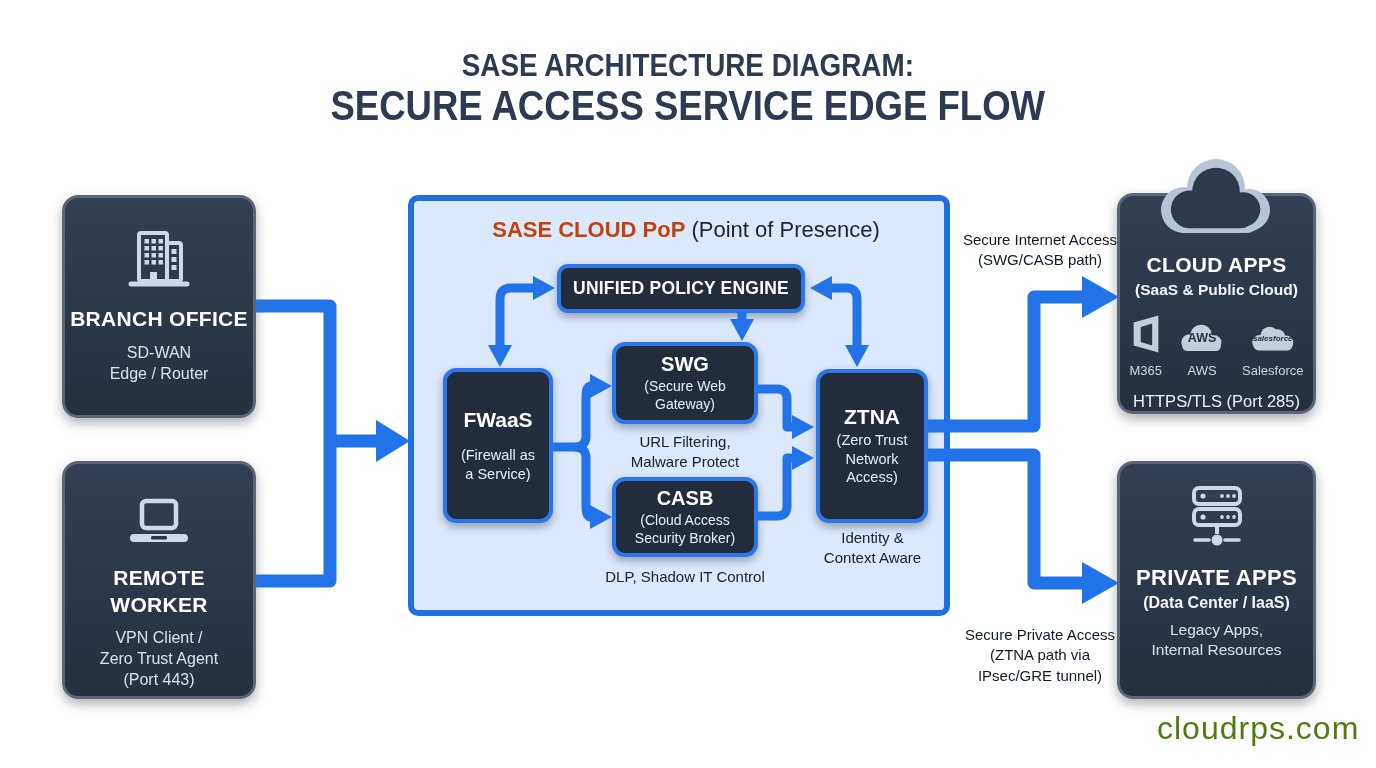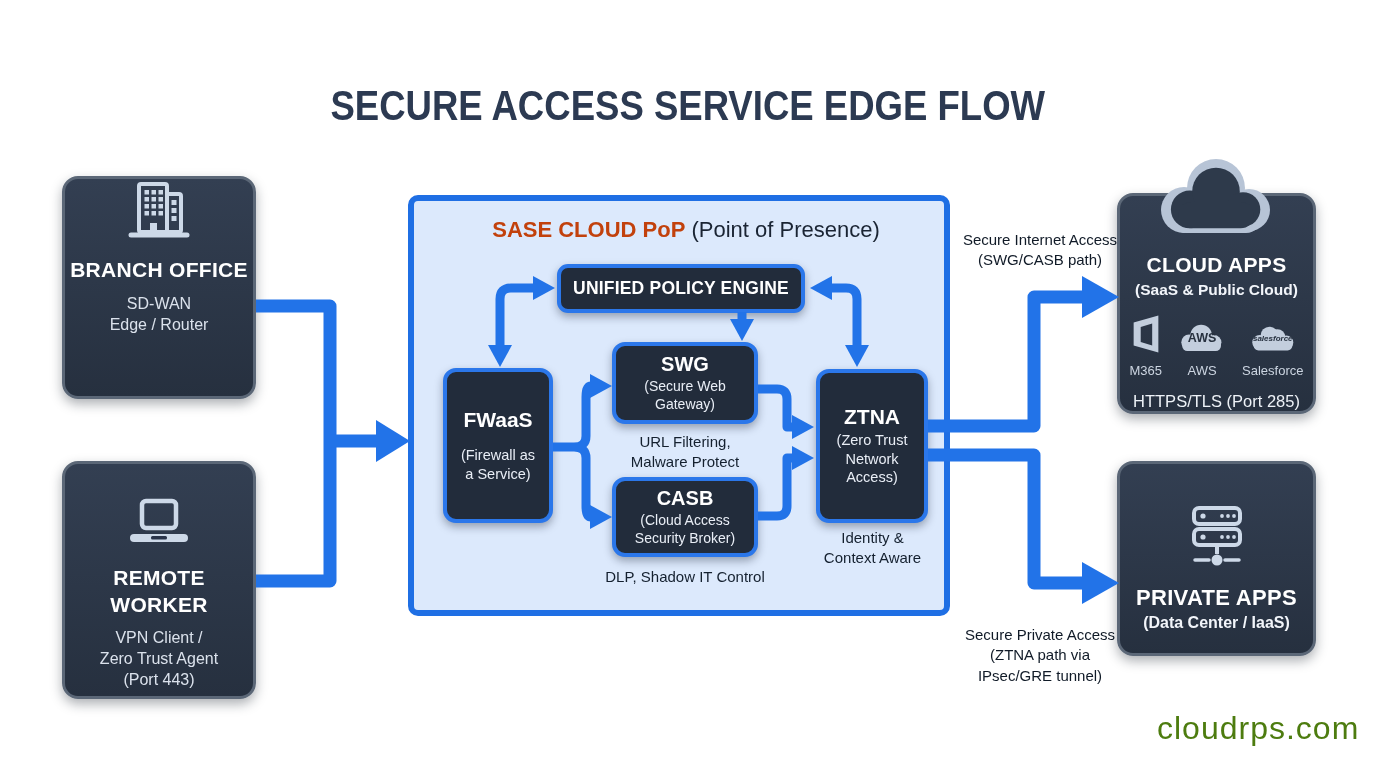--- a/index.html
+++ b/index.html
@@ -56,23 +56,24 @@
   #arrows { position:absolute; left:0; top:0; z-index:4; pointer-events:none; }
 
   .watermark { position:absolute; left:1157px; top:710px; font-size:32px; color:#4d7c0f;
     letter-spacing:1px; white-space:nowrap; }
 </style>
 </head>
 <body>
 
 <div id="page">
 
+  <div class="title-line t1"><span class="squeeze">SASE ARCHITECTURE DIAGRAM:</span></div>
   <div class="title-line t2"><span class="squeeze">SECURE ACCESS SERVICE EDGE FLOW</span></div>
 
-  <div class="dark-card" style="left:62px; top:176px; width:194px; height:223px; ">
+  <div class="dark-card" style="left:62px; top:195px; width:194px; height:223px; padding-top:30px;">
     <span class="icon-wrap">
       <svg width="76" height="64" viewBox="0 0 76 64">
         <g stroke="#cdd9e8" fill="none" stroke-width="4">
           <rect x="18" y="5" width="28" height="48" rx="2"></rect>
           <rect x="46" y="15" width="14" height="38" rx="2"></rect>
         </g>
         <g fill="#cdd9e8">
           <rect x="23.5" y="11" width="4.5" height="4.5"></rect>
             <rect x="30.5" y="11" width="4.5" height="4.5"></rect>
             <rect x="37.5" y="11" width="4.5" height="4.5"></rect>
@@ -235,21 +236,21 @@
       </g>
       <g fill="#2e3a4b" transform="translate(66,54) scale(0.82) translate(-66,-54)">
         <circle cx="34" cy="57" r="23"></circle>
           <circle cx="66" cy="35" r="29"></circle>
           <circle cx="99" cy="57" r="21"></circle>
         <rect x="20" y="48" width="92" height="32" rx="16"></rect>
       </g>
     </svg>
   </div>
 
-  <div class="dark-card" style="left:1117px; top:461px; width:199px; height:195px; padding-top:40px;">
+  <div class="dark-card" style="left:1117px; top:461px; width:199px; height:238px; padding-top:20px;">
     <span class="icon-wrap">
       <svg width="72" height="66" viewBox="0 0 72 66">
         <g stroke="#cdd9e8" stroke-width="4" fill="none">
           <rect x="13" y="4" width="46" height="16" rx="5"></rect>
           <rect x="13" y="25" width="46" height="16" rx="5"></rect>
         </g>
         <g fill="#cdd9e8">
           <circle cx="22" cy="12" r="2.6"></circle>
             <circle cx="41" cy="12" r="1.9"></circle>
             <circle cx="47" cy="12" r="1.9"></circle>
@@ -259,20 +260,24 @@
             <circle cx="47" cy="33" r="1.9"></circle>
             <circle cx="53" cy="33" r="1.9"></circle>
           <circle cx="36" cy="56" r="5.5"></circle>
         </g>
         <path d="M36 43 V50" stroke="#cdd9e8" stroke-width="4"></path>
         <path d="M14 56 H28 M44 56 H58" stroke="#cdd9e8" stroke-width="3.5" stroke-linecap="round"></path>
       </svg>
     </span>
     <div class="card-title" style="margin-top:14px; font-size:22px;">PRIVATE APPS</div>
     <div class="card-sub-bold" style="font-size:16px;">(Data Center / IaaS)</div>
+    <div class="card-sub" style="margin-top:8px; font-size:15.5px;">
+      <div>Legacy Apps,</div>
+      <div>Internal Resources</div>
+    </div>
   </div>
 
   <svg id="arrows" width="1376" height="768" viewBox="0 0 1376 768">
     <g stroke="#2273e8" stroke-width="13" fill="none" stroke-linejoin="round">
       <path d="M256 306 H330 V581 H256"></path>
       <path d="M330 441 H376"></path>
       <path d="M928 426 H1034 V297 H1082"></path>
       <path d="M928 455 H1034 V583 H1082"></path>
     </g>
     <g fill="#2273e8">

